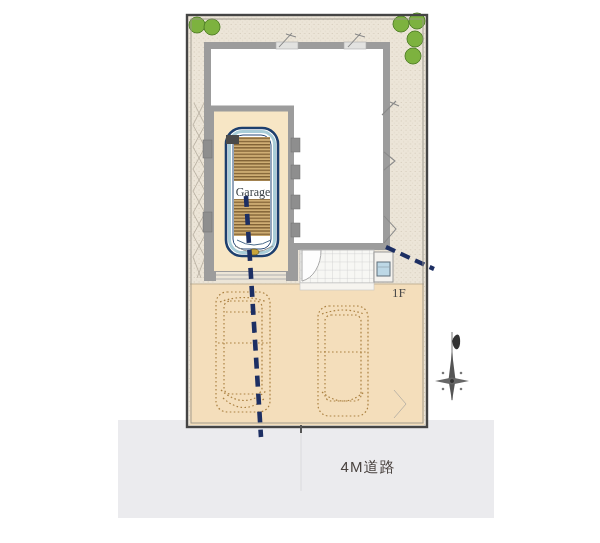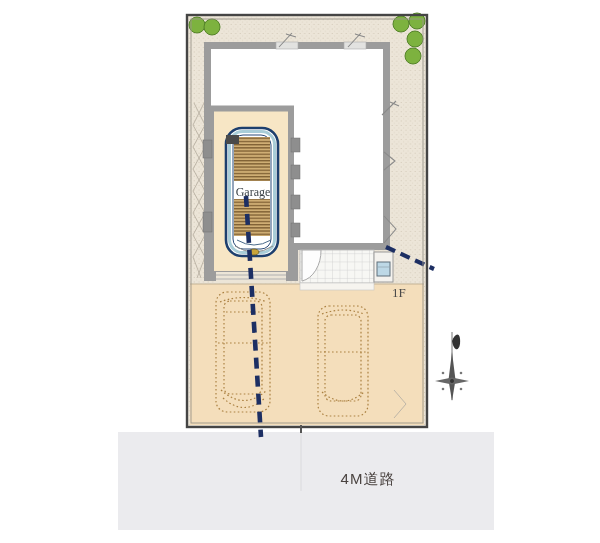--- a/index.html
+++ b/index.html
@@ -1,21 +1,21 @@
 <!DOCTYPE html>
 <html><head>
 <meta charset="utf-8">
 <style>
   html,body{margin:0;padding:0;background:#ffffff;}
   .canvas{
     position:relative;width:600px;height:543px;background:#ffffff;
     font-family:"Liberation Sans",sans-serif;overflow:hidden;
   }
   .road{
-    position:absolute;left:118px;top:432px;width:376px;height:98px;
+    position:absolute;left:118px;top:420px;width:376px;height:98px;
     background:#ebebee;
   }
   .road-label{
     position:absolute;left:160px;top:38px;width:180px;
     text-align:center;font-size:15px;color:#4a4340;
     font-family:"Liberation Sans",sans-serif;letter-spacing:1px;
   }
   svg.plan{position:absolute;left:0;top:0;}
   text.serif{font-family:"Liberation Serif",serif;}
 </style>

